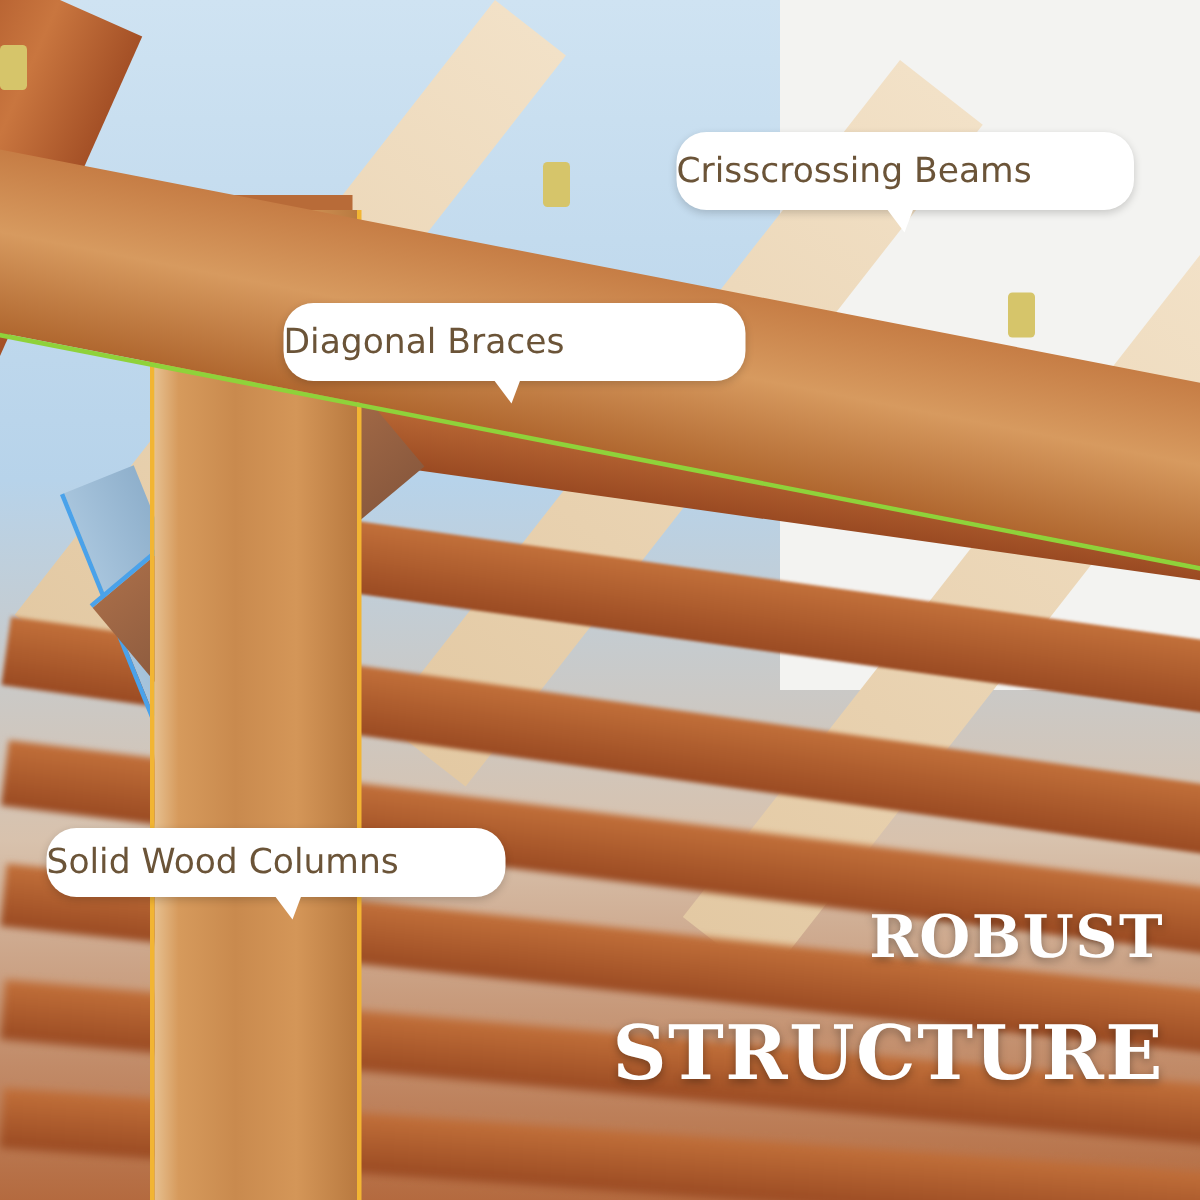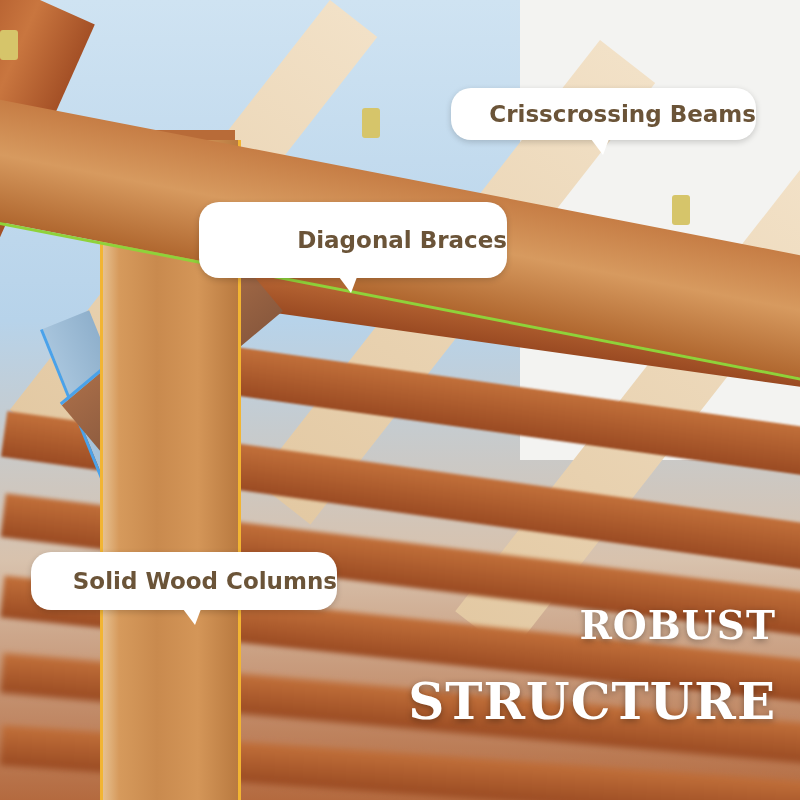--- a/index.html
+++ b/index.html
@@ -23,22 +23,22 @@
   .brace { position:absolute; left:236px; top:255px; width:70px; height:230px;
     transform:rotate(50deg); transform-origin:0 0;
     background:linear-gradient(90deg,#a56b47,#8b5a3e); border-left:3px solid #4aa2ea; }
   .brace2 { position:absolute; left:40px; top:330px; width:50px; height:160px;
     transform:rotate(-22deg); transform-origin:0 0;
     background:linear-gradient(90deg,#a7c4dc,#8fb0cc); border-left:3px solid #4aa2ea; }
   .bracket { position:absolute; width:18px; height:30px; background:#d6c56a; border-radius:3px; }
 
   .callout { position:absolute; background:#fff; border-radius:20px;
     box-shadow:0 2px 6px rgba(0,0,0,0.18); color:#6b5438;
-    font-family:"DejaVu Sans", sans-serif; font-weight:bold; font-size:23px;
-    display:flex; align-items:center; justify-content:flex-end; white-space:nowrap; }
+    font-family:"DejaVu Sans", sans-serif; font-weight:normal; font-size:23px;
+    display:flex; align-items:center; justify-content:flex-start; white-space:nowrap; }
   .callout .tail { position:absolute; width:0; height:0;
     border-left:12px solid transparent; border-right:6px solid transparent;
     border-top:16px solid #fff; }
   .title { position:absolute; right:24px; color:#fff; font-family:"DejaVu Serif", serif;
     font-weight:bold; text-shadow:0 2px 6px rgba(0,0,0,0.35); letter-spacing:1px; }
 </style>
 </head>
 <body>
 
 <div class="scene">
@@ -66,24 +66,24 @@
   <div class="bracket" style="left:362px;top:108px;"></div>
   <div class="bracket" style="left:672px;top:195px;"></div>
   <div class="bracket" style="left:0px;top:30px;"></div>
 </div>
 
 <div class="callout" style="left:451px;top:88px;width:305px;height:52px;">
   <span>Crisscrossing Beams</span>
   <span class="tail" style="left:140px;bottom:-15px;"></span>
 </div>
 
-<div class="callout" style="left:199px;top:202px;width:308px;height:76px;">
+<div class="callout" style="left:189px;top:202px;width:308px;height:52px;">
   <span>Diagonal Braces</span>
   <span class="tail" style="left:140px;bottom:-15px;"></span>
 </div>
 
-<div class="callout" style="left:31px;top:552px;width:306px;height:58px;">
+<div class="callout" style="left:31px;top:552px;width:306px;height:46px;">
   <span>Solid Wood Columns</span>
   <span class="tail" style="left:152px;bottom:-15px;"></span>
 </div>
 
 <div class="title" style="top:602px;font-size:39px;">ROBUST</div>
 <div class="title" style="top:672px;font-size:50px;">STRUCTURE</div>
 
 </body></html>

